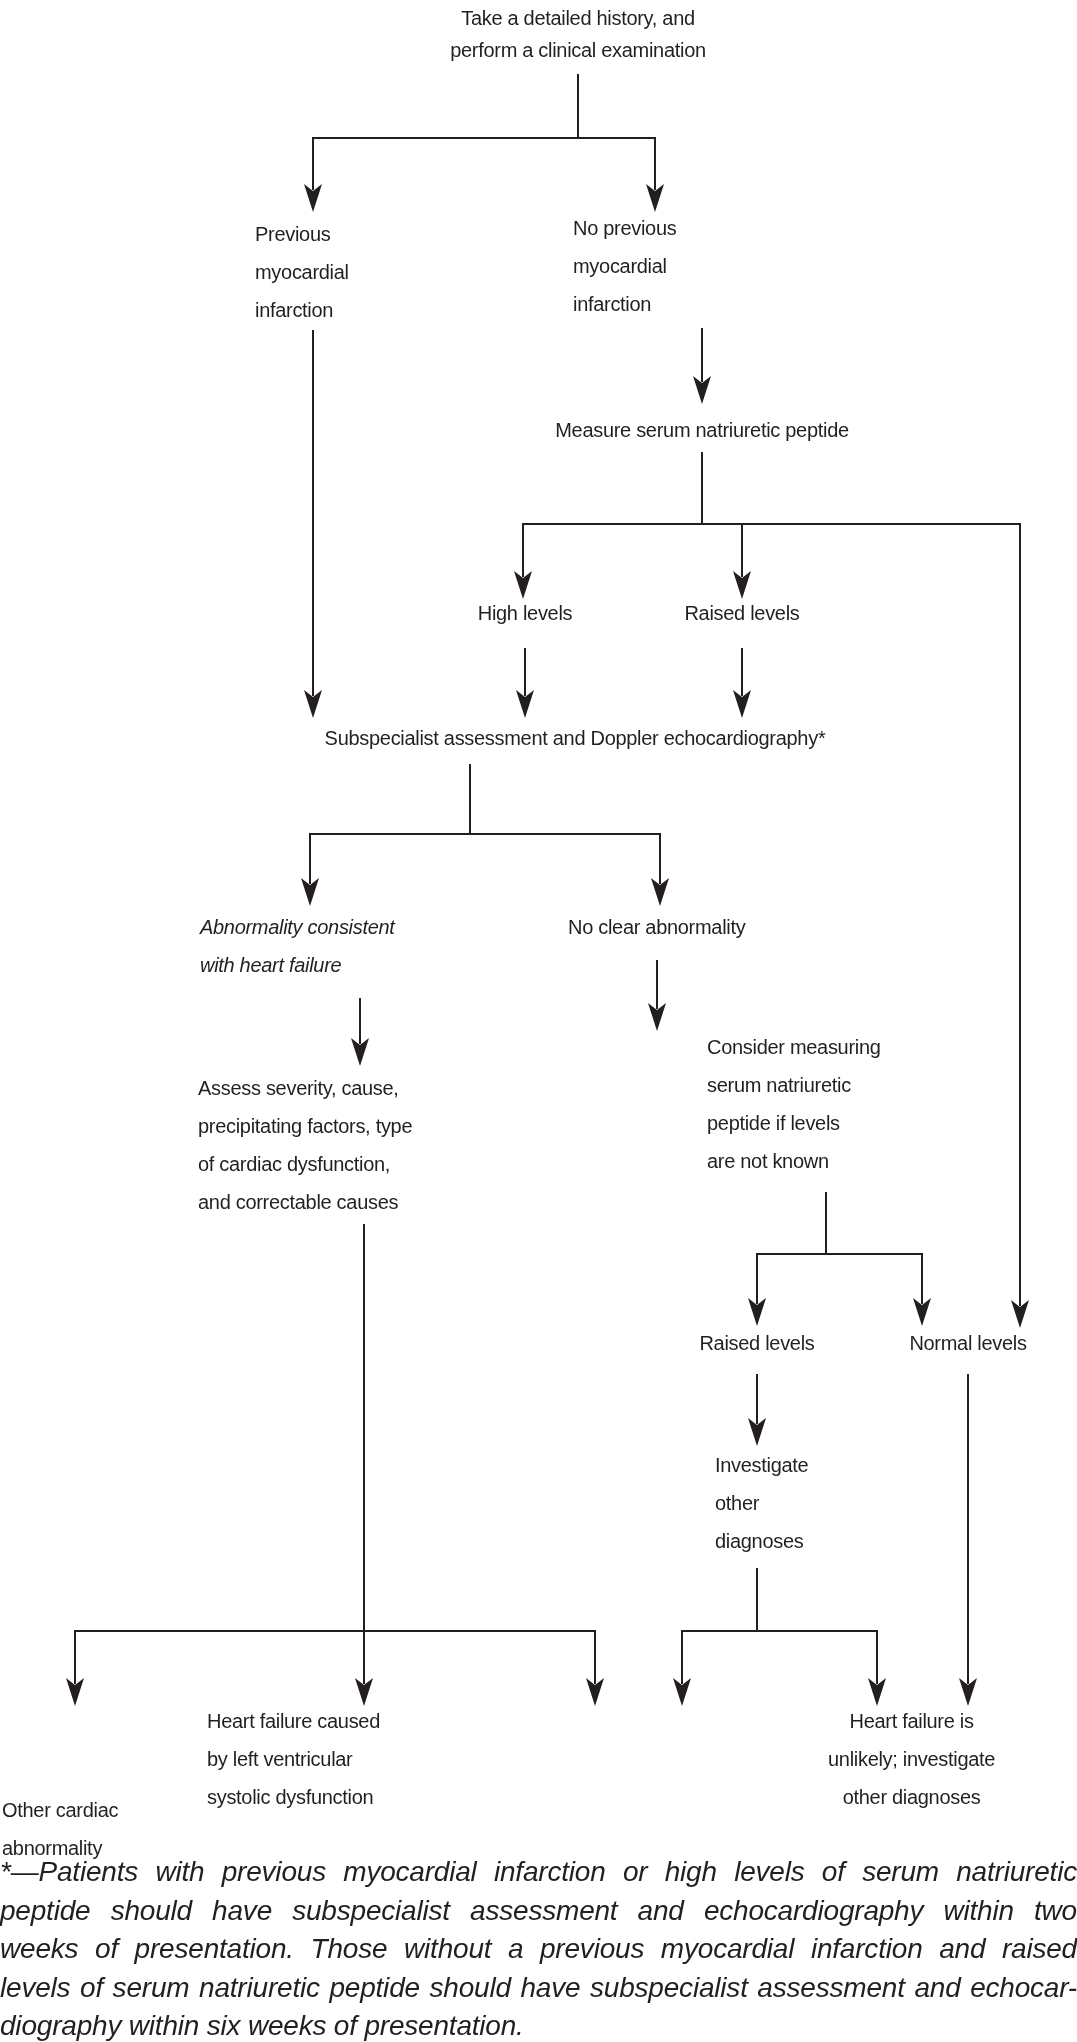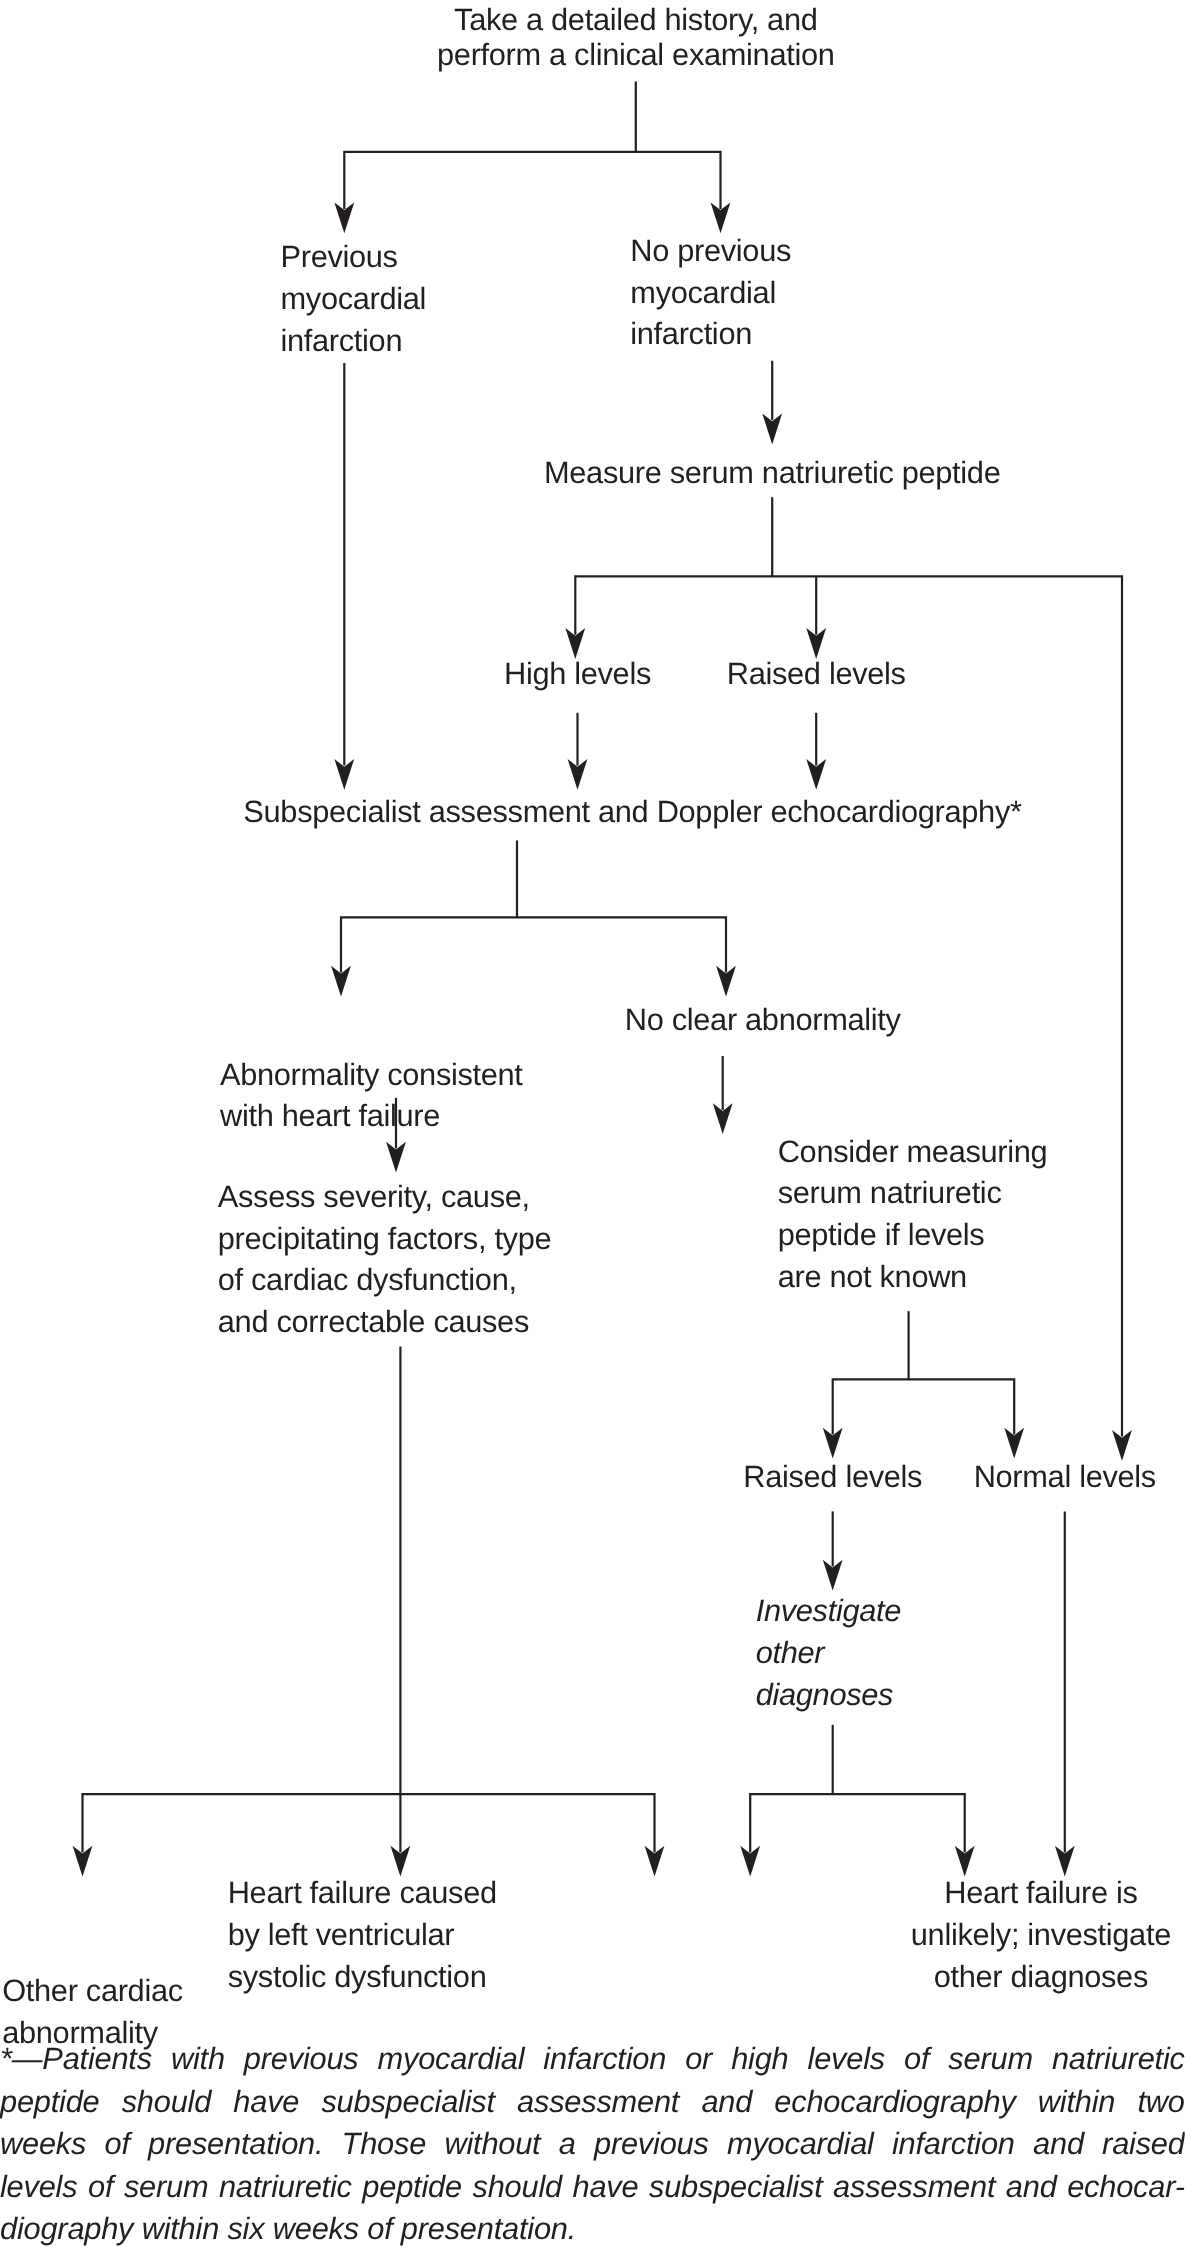--- a/index.html
+++ b/index.html
@@ -16,21 +16,21 @@
   #figure{
     position:relative;
     width:1077px;
     height:2042px;
     background:var(--background);
     overflow:hidden;
   }
   .node{
     position:absolute;
     white-space:pre-line;
-    font-size:28px;
+    font-size:20px;
     line-height:38px;
     color:var(--text);
     letter-spacing:-0.3px;
   }
   .center{text-align:center;}
   #node-take-history{line-height:32px;}
   svg.connectors{
     position:absolute;
     left:0;top:0;
     pointer-events:none;
@@ -162,40 +162,40 @@
 infarction</div>
 
   <div class="node center" style="left:472px;top:411px;width:460px;">Measure serum natriuretic peptide</div>
 
   <div class="node center" style="left:405px;top:594px;width:240px;">High levels</div>
 
   <div class="node center" style="left:622px;top:594px;width:240px;">Raised levels</div>
 
   <div class="node center" style="left:175px;top:719px;width:800px;">Subspecialist assessment and Doppler echocardiography*</div>
 
-  <div class="node" style="left:200px;top:958px;">Abnormality consistent
+  <div class="node" style="left:200px;top:908px;font-style:italic;">Abnormality consistent
 with heart failure</div>
 
   <div class="node" style="left:568px;top:908px;">No clear abnormality</div>
 
   <div class="node" style="left:198px;top:1069px;">Assess severity, cause,
 precipitating factors, type
 of cardiac dysfunction,
 and correctable causes</div>
 
   <div class="node" style="left:707px;top:1028px;">Consider measuring
 serum natriuretic
 peptide if levels
 are not known</div>
 
   <div class="node center" style="left:637px;top:1324px;width:240px;">Raised levels</div>
 
   <div class="node center" style="left:848px;top:1324px;width:240px;">Normal levels</div>
 
-  <div class="node" style="left:687px;top:1446px;font-style:italic;">Investigate
+  <div class="node" style="left:715px;top:1446px;">Investigate
 other
 diagnoses</div>
 
   <div class="node" style="left:2px;top:1791px;">Other cardiac
 abnormality</div>
 
   <div class="node" style="left:207px;top:1702px;">Heart failure caused
 by left ventricular
 systolic dysfunction</div>
 

